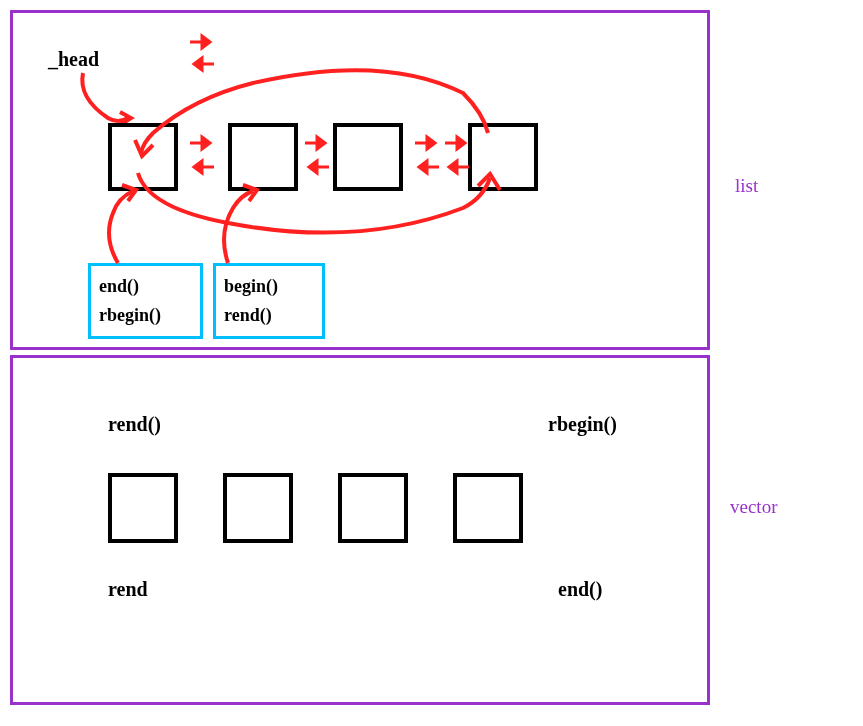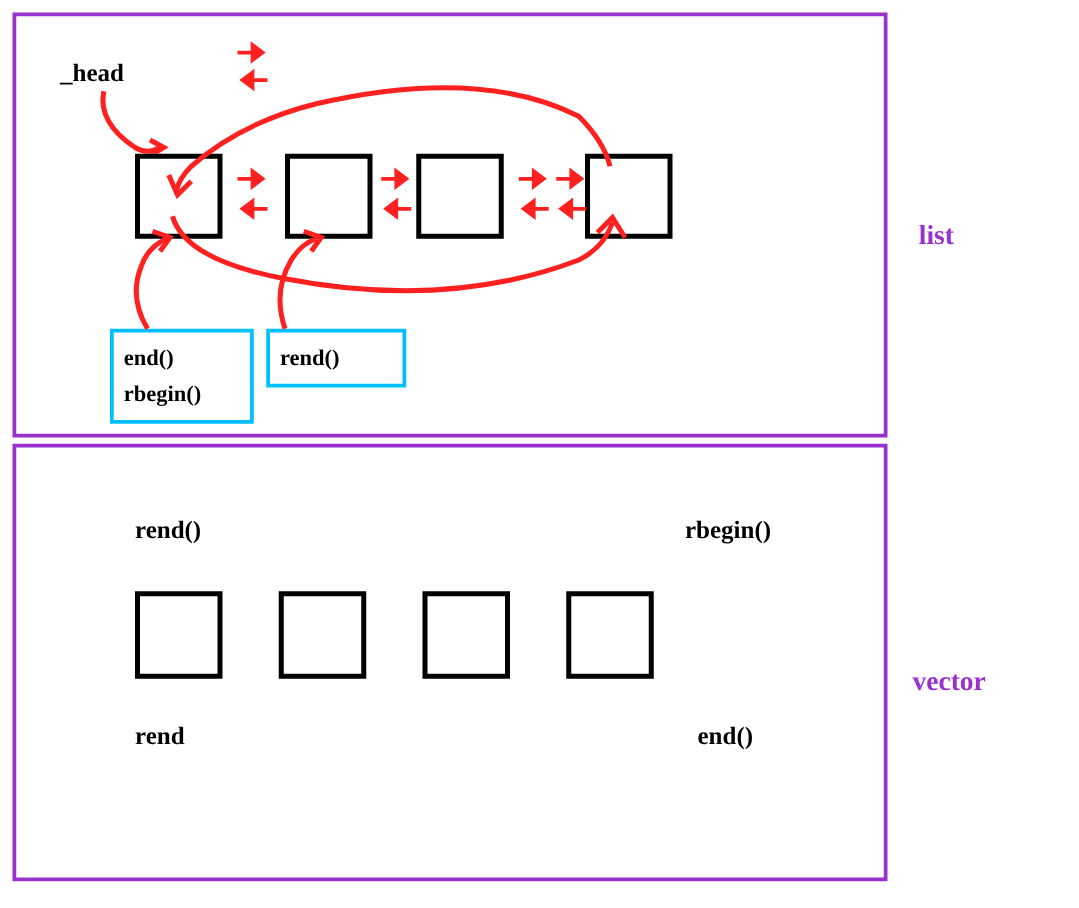--- a/index.html
+++ b/index.html
@@ -31,31 +31,31 @@
       height: 340px;
     }
     .panel-bottom {
       left: 10px;
       top: 355px;
       width: 700px;
       height: 350px;
     }
     .side-label {
       position: absolute;
-      font-weight: bold;
-      font-size: 22px;
+      font-weight: normal;
+      font-size: 19px;
       color: #9932cc;
     }
     .side-label-top {
       left: 735px;
       top: 175px;
     }
     .side-label-bottom {
       left: 730px;
-      top: 532px;
+      top: 496px;
     }
     .node-box {
       position: absolute;
       border: 4px solid #000000;
       background: #ffffff;
     }
     .head-label {
       position: absolute;
       font-weight: bold;
       font-size: 20px;
@@ -151,20 +151,21 @@
     <svg class="red-arrow" style="left:115px; top:155px; width:400px; height:80px;">
       <path d="M 10 5 Q 20 40 100 55 Q 230 80 335 40 Q 355 30 362 10" stroke="#ff2020" stroke-width="4" fill="none"></path>
       <path d="M 350 18 L 362 6 L 372 22" stroke="#ff2020" stroke-width="4" fill="none"></path>
     </svg>
 
     <div class="blue-box" style="left:75px; top:250px; width:115px;">
       <div>end()</div>
       <div>rbegin()</div>
     </div>
     <div class="blue-box" style="left:200px; top:250px; width:112px;">
+      <div>begin()</div>
       <div>rend()</div>
     </div>
 
     <svg class="red-arrow" style="left:75px; top:170px; width:70px; height:85px;">
       <path d="M 30 80 Q 15 55 25 30 Q 30 15 45 8" stroke="#ff2020" stroke-width="4" fill="none"></path>
       <path d="M 34 2 L 48 7 L 40 18" stroke="#ff2020" stroke-width="4" fill="none"></path>
     </svg>
     <svg class="red-arrow" style="left:200px; top:170px; width:70px; height:85px;">
       <path d="M 15 80 Q 5 50 20 25 Q 28 12 40 8" stroke="#ff2020" stroke-width="4" fill="none"></path>
       <path d="M 30 2 L 44 7 L 36 18" stroke="#ff2020" stroke-width="4" fill="none"></path>

